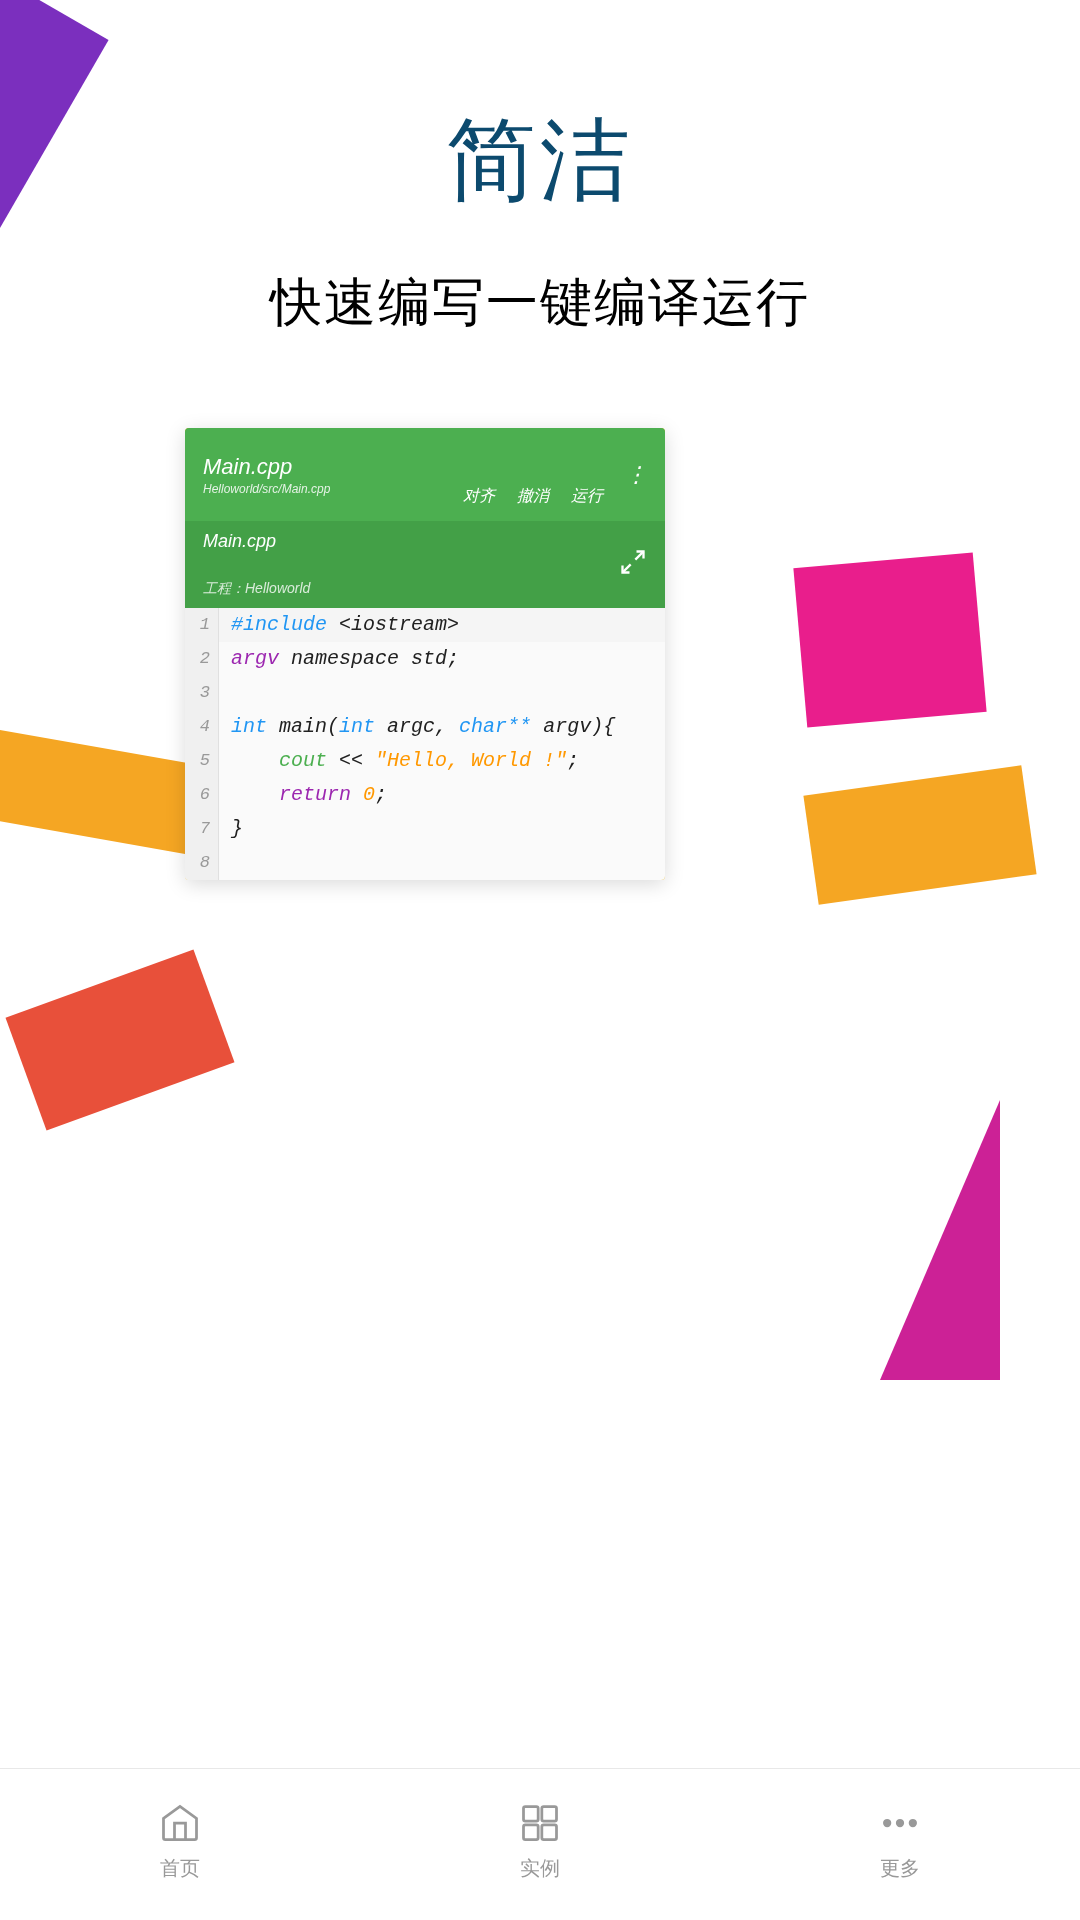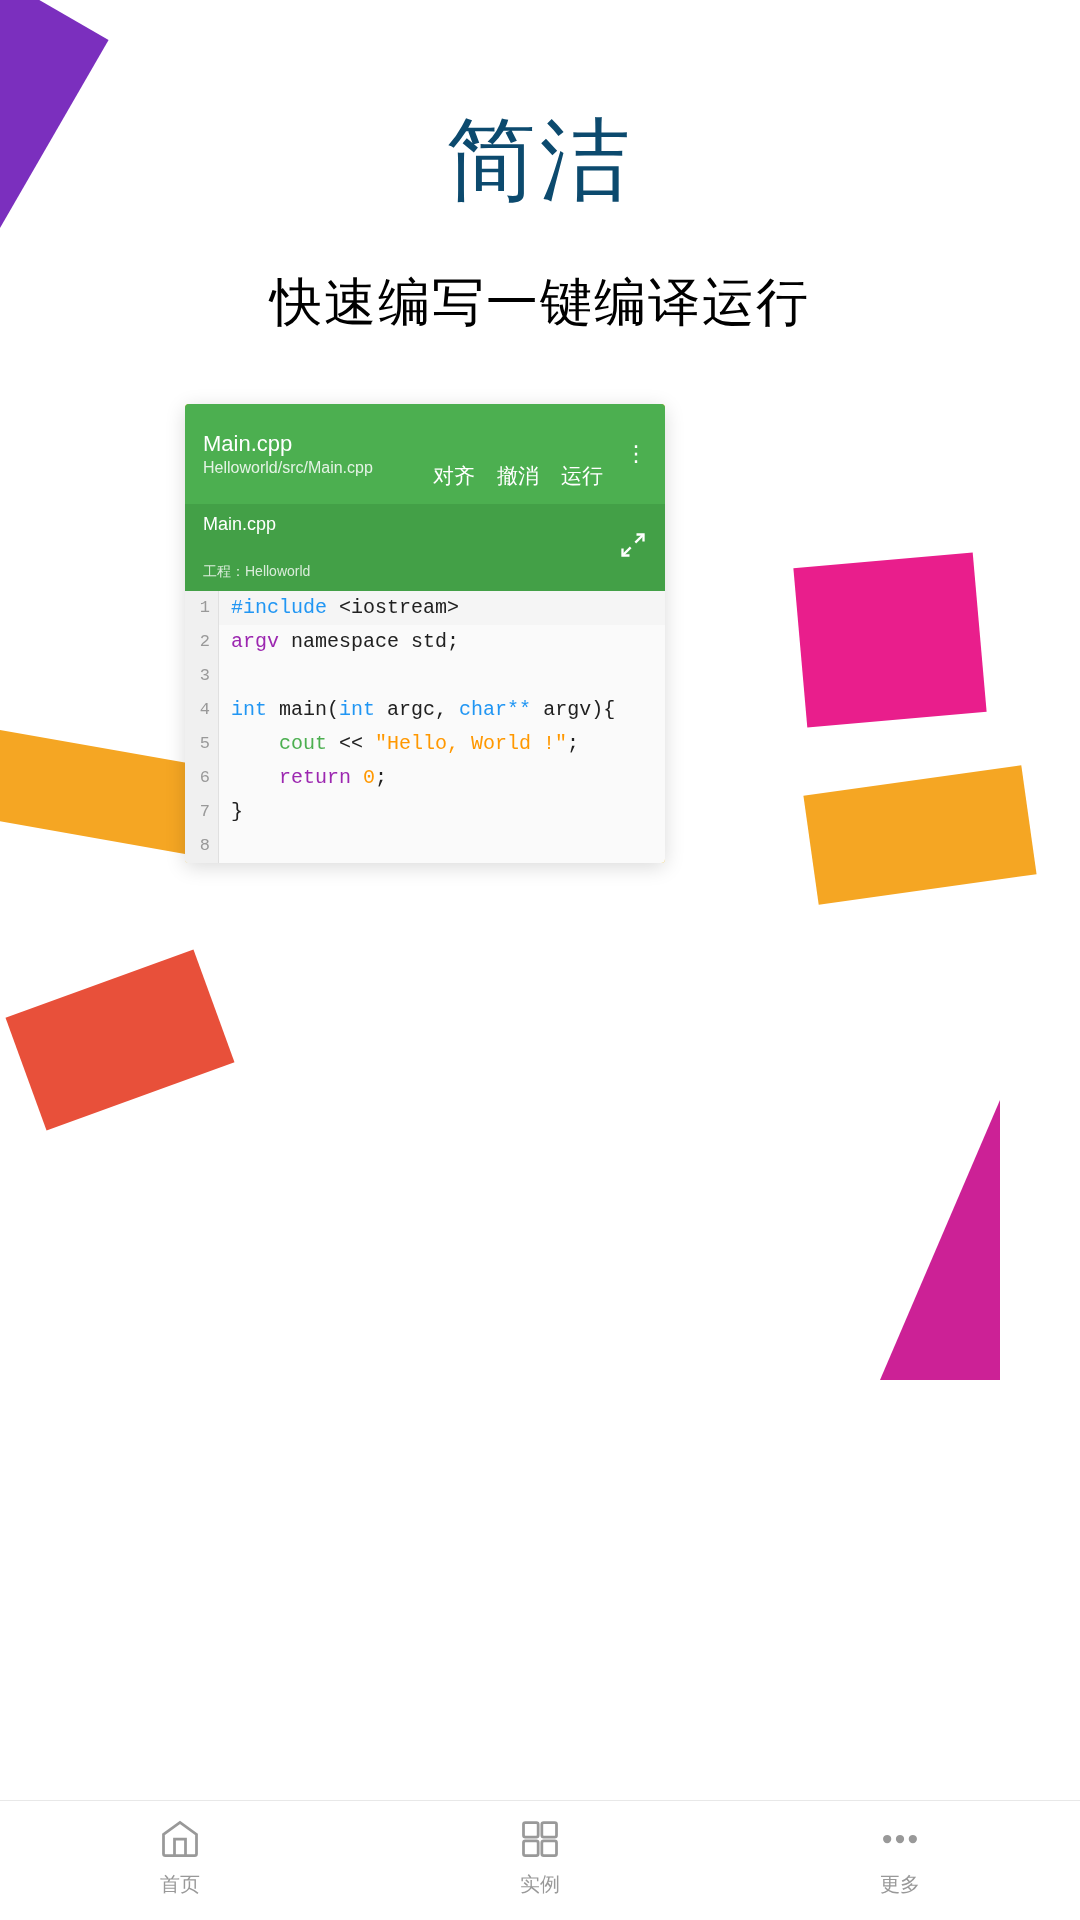--- a/index.html
+++ b/index.html
@@ -100,28 +100,29 @@
       color: #000000;
       margin-top: 46px;
       letter-spacing: 2px;
       position: relative;
       z-index: 10;
     }
 
     
     .editor-card {
       position: absolute;
-      top: 404px;
+      top: 428px;
       left: 185px;
       width: 480px;
       background: #eab308;
       border-radius: 4px;
       box-shadow: 0 4px 20px rgba(0,0,0,0.15);
       z-index: 20;
       overflow: hidden;
+      font-style: italic;
     }
 
     .editor-toolbar {
       background: #4CAF50;
       padding: 14px 18px;
       display: flex;
       align-items: center;
     }
 
     .editor-file-info {
@@ -129,33 +130,33 @@
     }
 
     .editor-filename {
       color: #ffffff;
       font-size: 22px;
       font-weight: 500;
     }
 
     .editor-filepath {
       color: rgba(255,255,255,0.85);
-      font-size: 16px;
+      font-size: 12px;
       margin-top: 2px;
     }
 
     .editor-actions {
       display: flex;
       align-items: center;
       gap: 22px;
     }
 
     .editor-action-btn {
       color: #ffffff;
-      font-size: 21px;
+      font-size: 16px;
       cursor: pointer;
       margin-top: 44px;
     }
 
     .editor-more-icon {
       color: #ffffff;
       font-size: 22px;
       cursor: pointer;
     }
 
@@ -237,21 +238,21 @@
     .str-val { color: #FF9800; }
     .num-val { color: #FF9800; }
     .normal { color: #212121; }
 
     
     .bottom-nav {
       position: absolute;
       bottom: 0;
       left: 0;
       right: 0;
-      height: 120px;
+      height: 152px;
       background: #ffffff;
       border-top: 1px solid #e8e8e8;
       display: flex;
       align-items: center;
       justify-content: space-around;
       z-index: 100;
     }
 
     .nav-item {
       display: flex;

